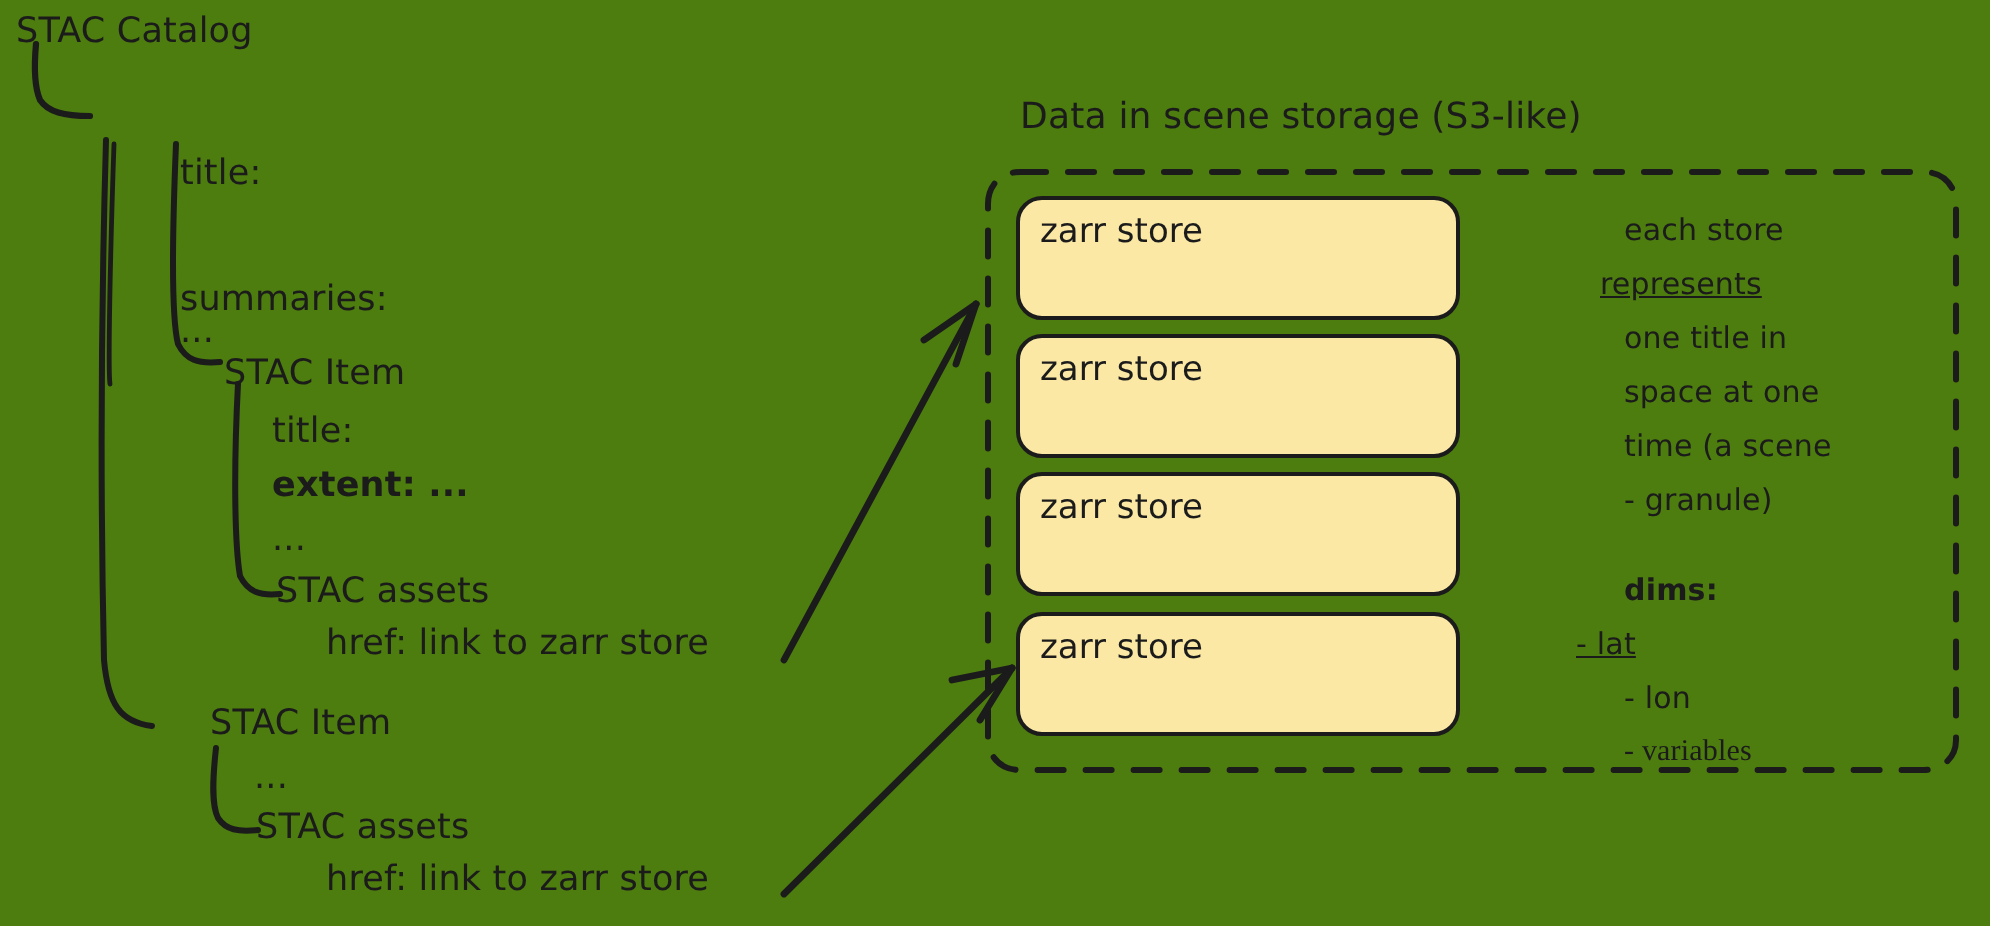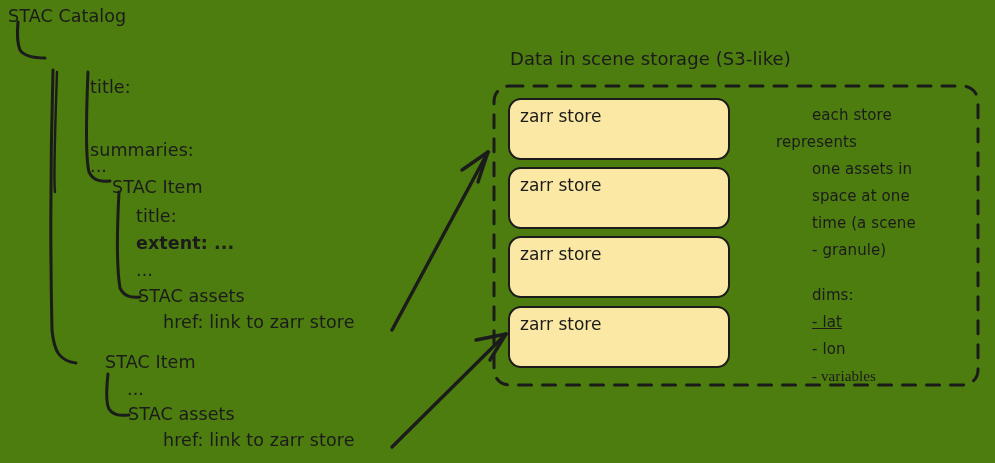--- a/index.html
+++ b/index.html
@@ -121,24 +121,24 @@
 
   <div class="zarr-box" style="left:508px; top:236px; width:222px; height:62px;">
     <span class="zarr-label">zarr store</span>
   </div>
 
   <div class="zarr-box" style="left:508px; top:306px; width:222px; height:62px;">
     <span class="zarr-label">zarr store</span>
   </div>
 
   <div class="hand note-line" style="left:812px; top:108px;">each store</div>
-  <div class="hand note-line" style="left:776px; top:135px;">represents</div>
-  <div class="hand note-line" style="left:812px; top:162px;">one assets in</div>
+  <div class="hand note-line" style="left:800px; top:135px;text-decoration:underline;">represents</div>
+  <div class="hand note-line" style="left:812px; top:162px;">one title in</div>
   <div class="hand note-line" style="left:812px; top:216px;">time (a scene</div>
   <div class="hand note-line" style="left:812px; top:189px;">space at one</div>
   <div class="hand note-line" style="left:812px; top:243px;">- granule)</div>
 
-  <div class="hand note-line" style="left:812px; top:288px;">dims:</div>
-  <div class="hand note-line" style="left:812px; top:315px;text-decoration:underline;">- lat</div>
+  <div class="hand note-line" style="left:812px; top:288px;font-weight:bold;">dims:</div>
+  <div class="hand note-line" style="left:788px; top:315px;text-decoration:underline;">- lat</div>
   <div class="hand note-line" style="left:812px; top:342px;text-align:right;">- lon</div>
   <div class="hand note-line" style="left:812px; top:369px;font-family:Liberation Serif, serif;">- variables</div>
 
 </div>
 
 </body></html>

